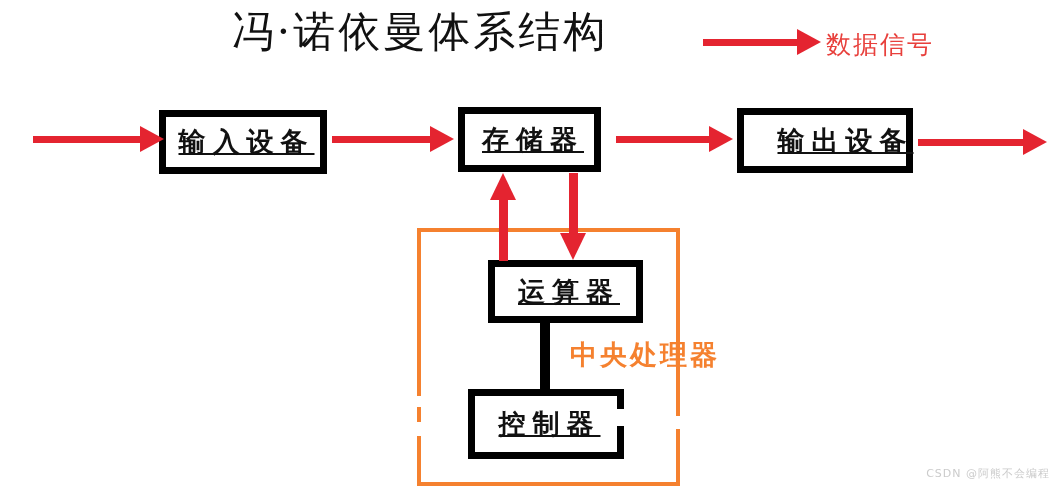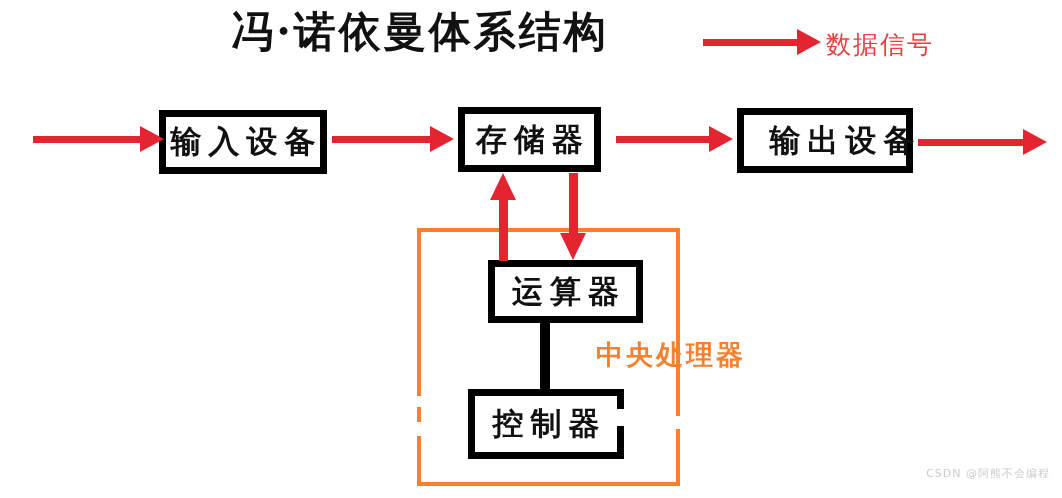--- a/index.html
+++ b/index.html
@@ -12,21 +12,21 @@
     font-family: "DejaVu Sans", sans-serif;
   }
 
   
   .title {
     position: absolute;
     left: 150px; top: 4px; width: 540px;
     text-align: center;
     font-family: "DejaVu Serif", "Liberation Serif", serif;
     font-size: 42px;
-    font-weight: bold;
+    font-weight: normal;
     color: #111111;
     letter-spacing: 3px;
     white-space: nowrap;
   }
 
   
   .legend-label {
     position: absolute;
     left: 826px; top: 28px;
     font-family: "DejaVu Serif", "Liberation Serif", serif;
@@ -40,45 +40,46 @@
   
   .node {
     position: absolute;
     box-sizing: border-box;
     background: #ffffff;
     border: 7px solid #000000;
     display: flex;
     align-items: center;
     justify-content: center;
     font-family: "DejaVu Serif", "Liberation Serif", serif;
-    font-size: 31px;
+    font-size: 27px;
     font-weight: 600;
     color: #111111;
     letter-spacing: 7px;
     text-indent: 7px;
     white-space: nowrap;
     z-index: 2;
+    text-decoration: underline;
   }
   .node-input   { left: 159px; top: 110px; width: 168px; height: 64px; }
   .node-memory  { left: 458px; top: 107px; width: 143px; height: 65px; }
   .node-output  { left: 737px; top: 108px; width: 176px; height: 65px; padding-left: 34px; }
   .node-alu     { left: 488px; top: 260px; width: 155px; height: 63px; }
   .node-control { left: 468px; top: 389px; width: 156px; height: 70px; }
 
   
   .cpu-box {
     position: absolute;
     box-sizing: border-box;
     left: 417px; top: 228px; width: 263px; height: 258px;
     border: 4px solid #f5812f;
     z-index: 1;
   }
   .cpu-label {
     position: absolute;
-    left: 596px; top: 337px;
+    left: 570px; top: 337px;
     font-family: "DejaVu Serif", "Liberation Serif", serif;
     font-size: 27px;
     font-weight: bold;
     color: #f5812f;
     letter-spacing: 3px;
     white-space: nowrap;
     z-index: 2;
   }
 
   

